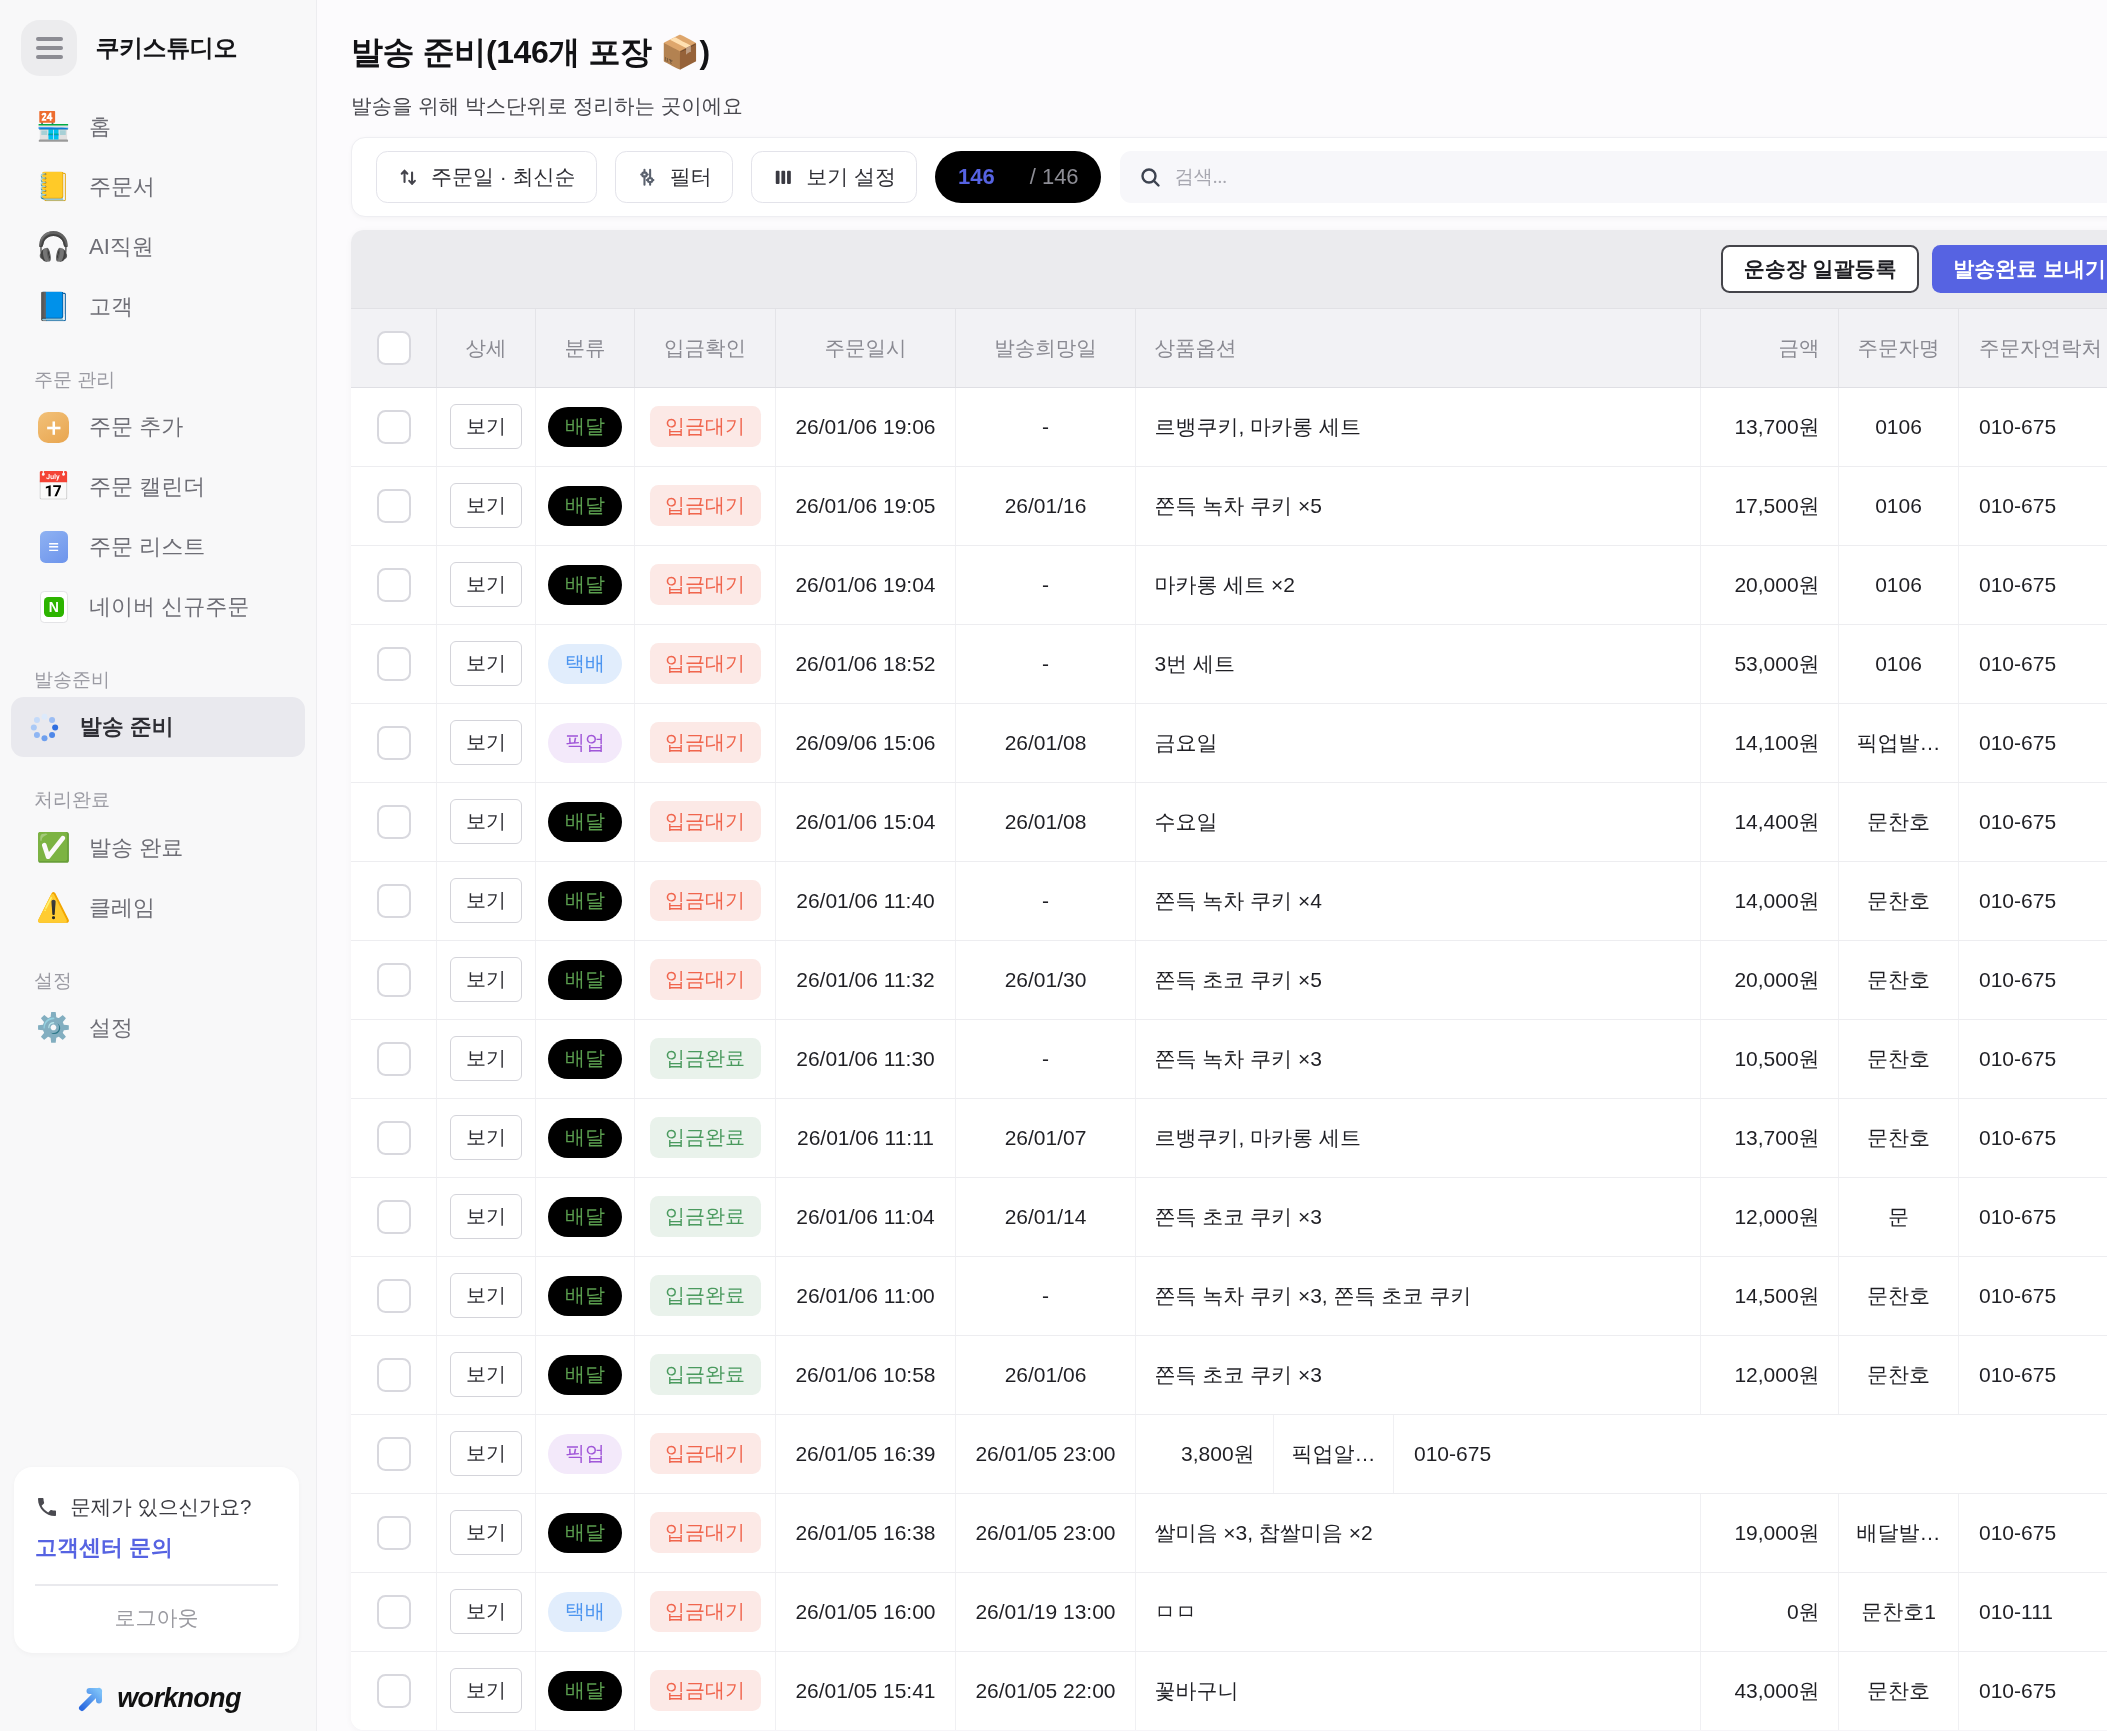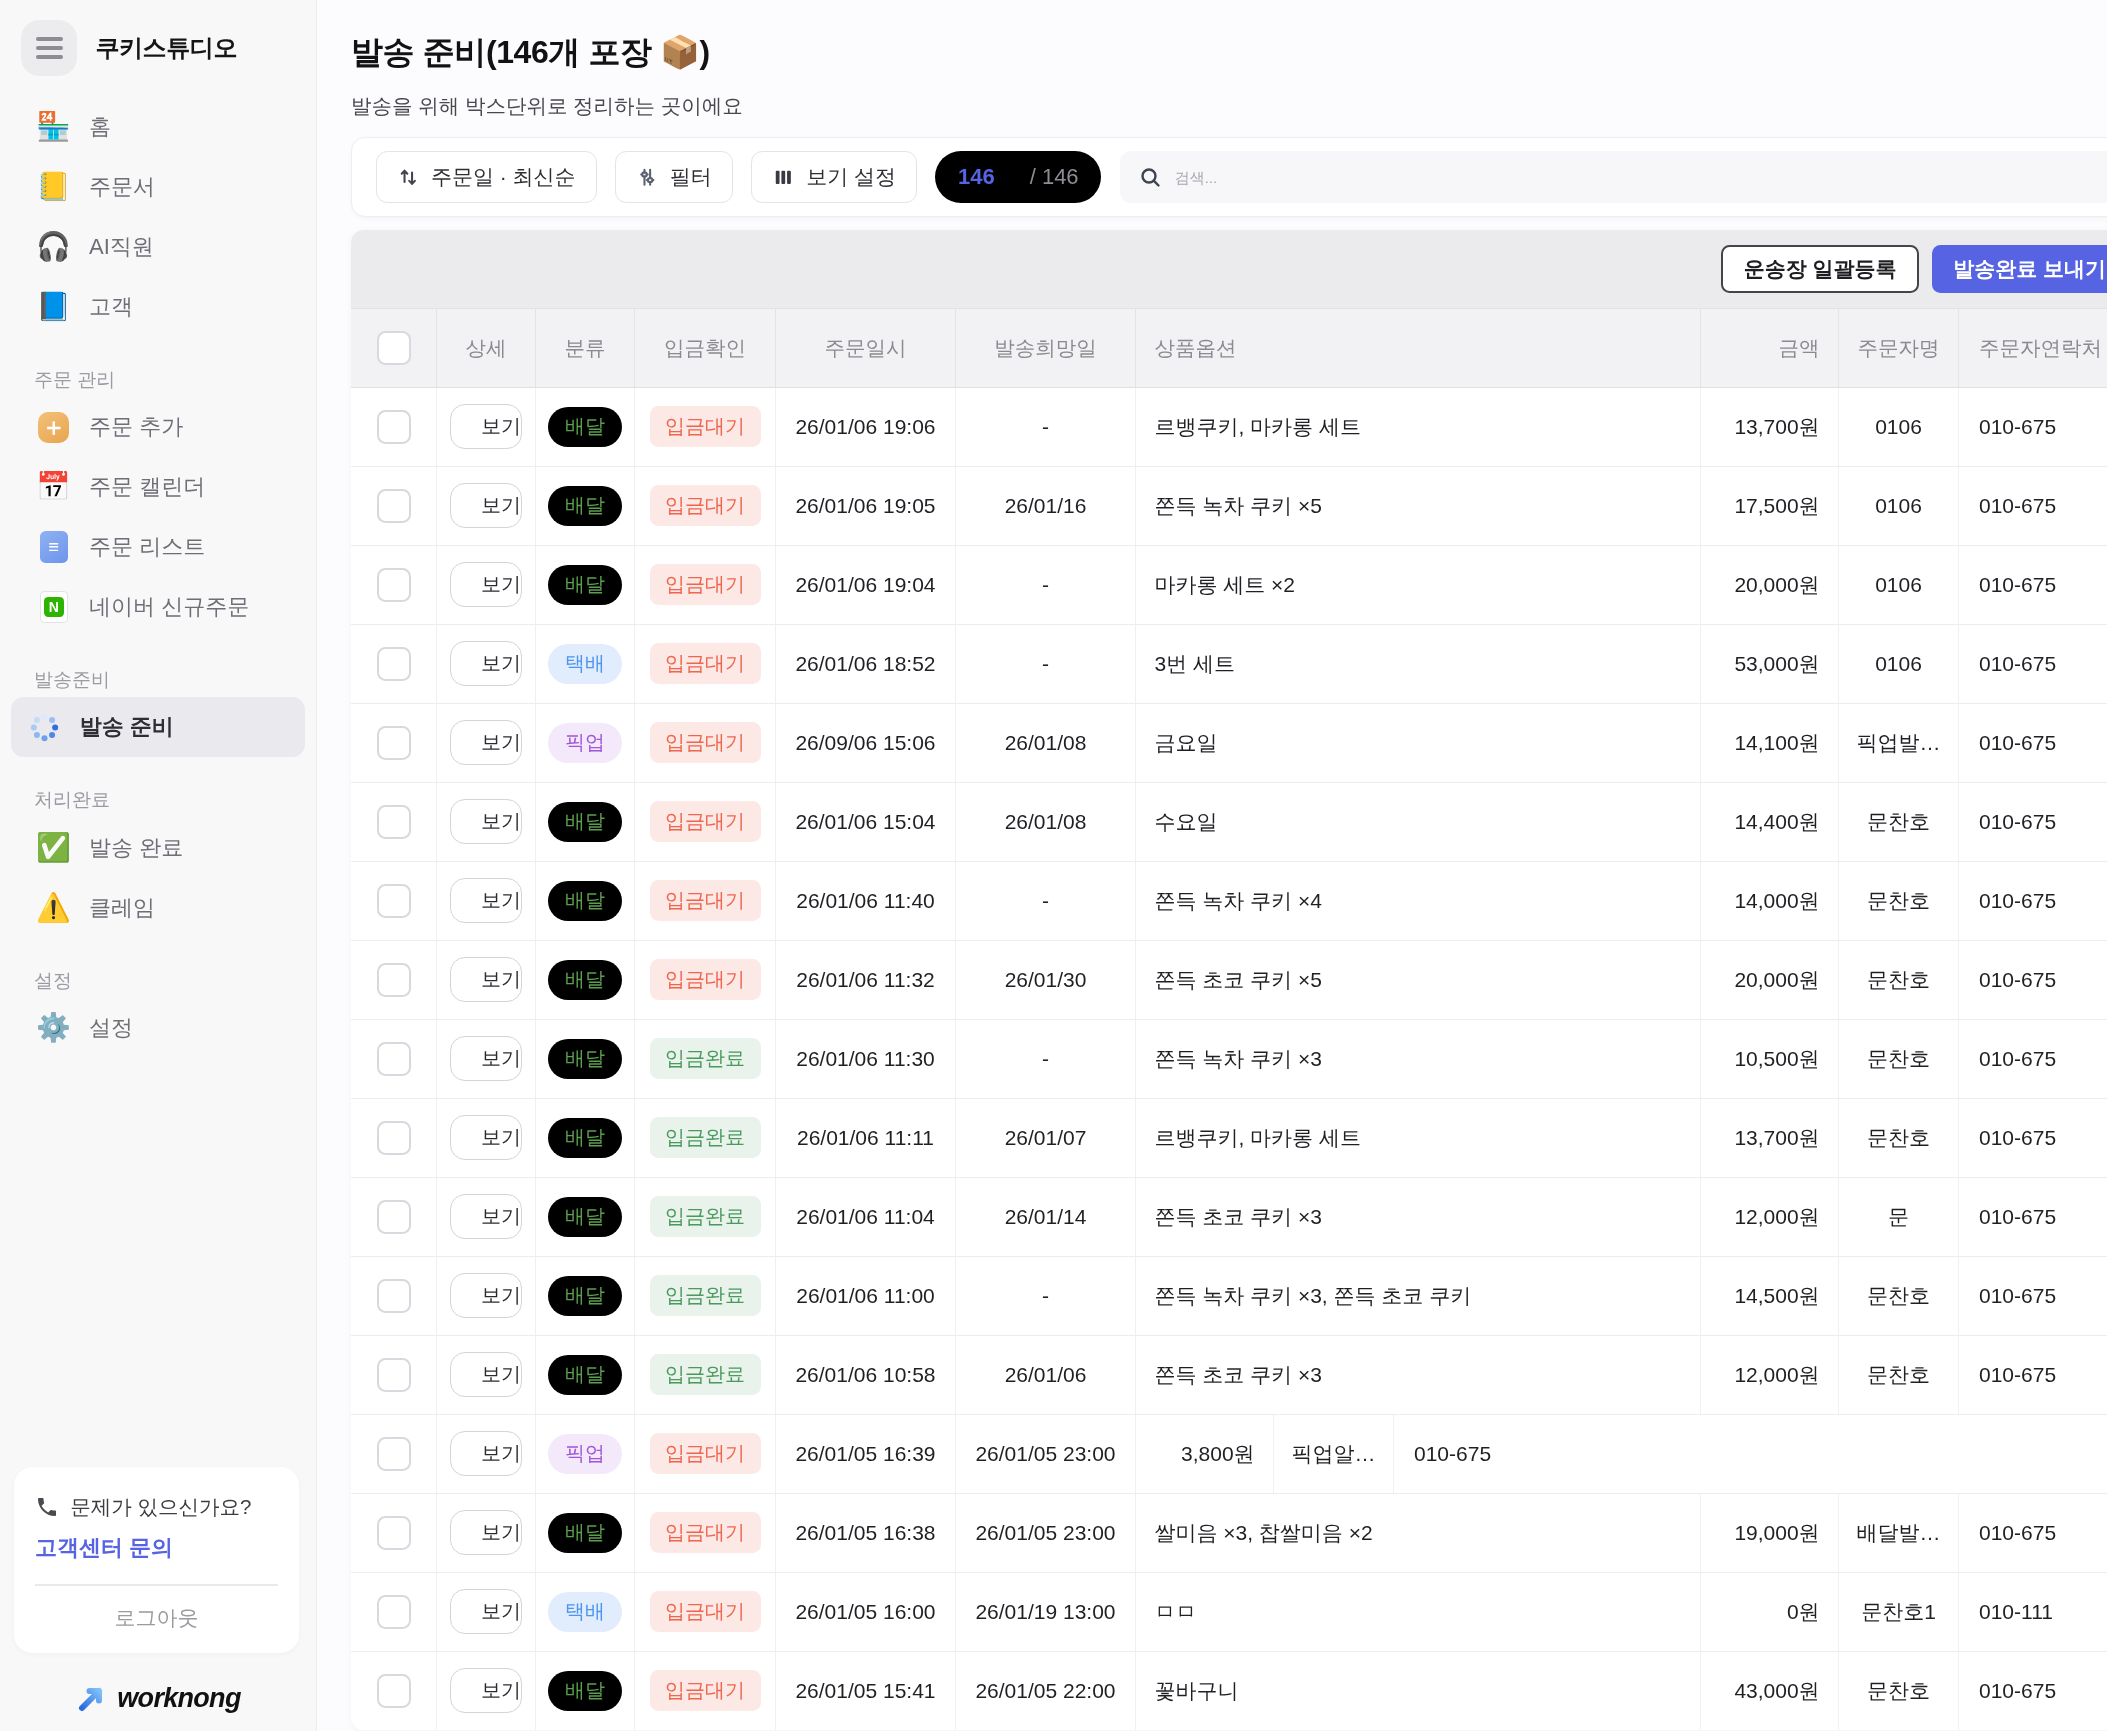--- a/index.html
+++ b/index.html
@@ -74,21 +74,21 @@
   }
   .tb-btn{
     height:52px;border:1.4px solid #e3e3ea;background:#fff;border-radius:11.3px;
     display:flex;align-items:center;gap:11.3px;padding:0 20px;font-size:21px;color:#2e2e34;cursor:pointer;
     font-family:inherit;white-space:nowrap;
   }
   .counter-pill{height:52px;border-radius:27px;background:#000000;display:flex;align-items:center;gap:7px;padding:0 22.6px;font-size:22px;white-space:nowrap;}
   .counter-current{color:var(--primary);font-weight:800;}
   .counter-total{color:#8d8d95;margin-left:28px;}
   .search-box{flex:1;height:52px;border-radius:11.3px;background:#f7f7fa;display:flex;align-items:center;gap:12.7px;padding:0 18.4px;}
-  .search-box input{flex:1;border:none;background:transparent;outline:none;font-size:15px;color:#0c4a6e;font-family:Liberation Sans, sans-serif;}
+  .search-box input{flex:1;border:none;background:transparent;outline:none;font-size:19px;color:#0c4a6e;font-family:Liberation Serif, serif;}
   .search-box input::placeholder{color:#a7a7b0;}
   
   .table-card{
     margin-top:12.7px;background:#fff;border-radius:12.7px;
     height:1500px;position:relative;overflow:hidden;
     box-shadow:0 1.4px 7px rgba(20,20,40,0.04);
   }
   .band{height:79px;background:var(--band);display:flex;align-items:center;justify-content:flex-end;gap:12.7px;padding:0 17px;border-bottom:0.7px solid #e1e1e5;}
   .btn-outline{
     height:48px;padding:0 21px;border-radius:8.5px;background:#fff;border:2.1px solid #44444a;
@@ -107,21 +107,21 @@
   .col-detail{width:99px;min-width:99px;}
   .col-cat{width:99px;min-width:99px;}
   .col-pay{width:141px;min-width:141px;}
   .col-date{width:180px;min-width:180px;}
   .col-wish{width:180px;min-width:180px;}
   .col-product{width:565px;min-width:565px;justify-content:flex-start;padding-left:18.4px;}
   .col-amount{width:138px;min-width:138px;justify-content:flex-end;padding-right:18.4px;}
   .col-name{width:120px;min-width:120px;}
   .col-phone{width:176px;min-width:176px;justify-content:flex-start;padding-left:20px;border-right:none;}
   .checkbox{width:34px;height:34px;border:2.1px solid #d8d8de;border-radius:8.5px;background:#fff;cursor:pointer;display:inline-block;}
-  .view-btn{width:72px;height:45px;border:1.4px solid #d4d4da;border-radius:15px;background:#fff;font-size:20px;color:#2a2a30;cursor:pointer;font-family:inherit;text-align:right;}
+  .view-btn{width:72px;height:45px;border:1.4px solid #d4d4da;border-radius:6px;background:#fff;font-size:20px;color:#2a2a30;cursor:pointer;font-family:inherit;}
   .pill{height:40px;padding:0 17px;border-radius:20px;display:flex;align-items:center;font-size:20px;font-weight:500;}
   .cat-delivery{background:#000000;color:#5a9e4e;}
   .cat-parcel{background:#e1edfc;color:#4c95f0;}
   .cat-pickup{background:#f3e9fa;color:#a057d8;}
   .tag{height:41px;padding:0 15.5px;border-radius:8.5px;display:flex;align-items:center;font-size:20px;font-weight:500;}
   .pay-wait{background:#fce9e6;color:#f0654d;}
   .pay-done{background:#e9f2eb;color:#4a9a5e;}
 </style>
 </head>
 <body>

